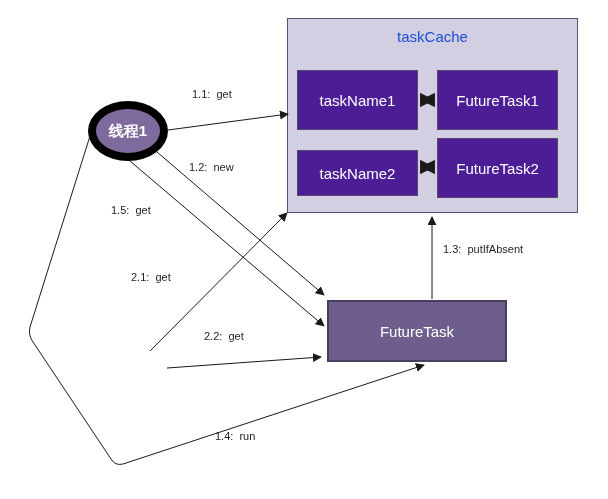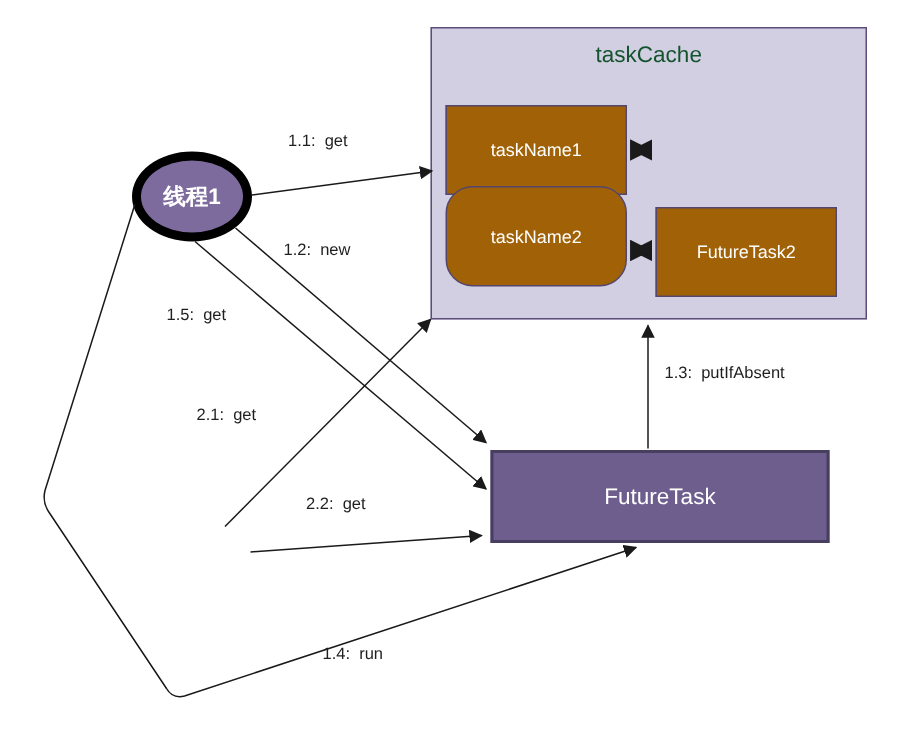--- a/index.html
+++ b/index.html
@@ -7,44 +7,44 @@
     position:relative;width:608px;height:499px;background:#ffffff;overflow:hidden;
     font-family:"Liberation Sans","DejaVu Sans",sans-serif;
   }
   
   .cache-container{
     position:absolute;left:287px;top:18px;width:291px;height:195px;
     background:#d1cfe1;border:1.5px solid #5d4d7d;box-sizing:border-box;
   }
   .cache-title{
     position:absolute;left:0;top:9px;width:100%;text-align:center;
-    font-size:15px;color:#14532d;
+    font-size:15px;color:#1d4ed8;
   }
   
   .node-box{
     position:absolute;box-sizing:border-box;
-    background:#a16207;border:1px solid #54466f;color:#ffffff;
-    display:flex;align-items:center;justify-content:center;font-size:12px;
+    background:#4c1d95;border:1px solid #54466f;color:#ffffff;
+    display:flex;align-items:center;justify-content:center;font-size:15px;
   }
   .b-key1{left:297px;top:70px;width:121px;height:60px;}
   .b-val1{left:437px;top:70px;width:121px;height:60px;}
-  .b-key2{left:297px;top:124px;width:121px;height:67px;border-radius:18px;}
+  .b-key2{left:297px;top:150px;width:121px;height:46px;}
   .b-val2{left:437px;top:138px;width:121px;height:60px;}
   
   .actor{
     position:absolute;border-radius:50%;
-    background:#7d6b9d;border:6px solid #000000;box-sizing:border-box;
+    background:#7d6b9d;border:8px solid #000000;box-sizing:border-box;
     display:flex;align-items:center;justify-content:center;
     color:#ffffff;font-size:15px;font-weight:bold;
   }
   .actor-1{left:88px;top:101px;width:80px;height:60px;}
   .actor-2{left:87px;top:345px;width:80px;height:54px;}
   
   .future-task{
-    position:absolute;left:327px;top:300px;width:226px;height:62px;box-sizing:border-box;
+    position:absolute;left:327px;top:300px;width:180px;height:62px;box-sizing:border-box;
     background:#6e5e8d;border:2px solid #473e60;color:#ffffff;
     display:flex;align-items:center;justify-content:center;font-size:15px;
   }
   
   .connectors{position:absolute;left:0;top:0;width:608px;height:499px;}
   
   .edge-label{
     position:absolute;font-size:11px;color:#1f1f1f;white-space:pre;line-height:1.2;
   }
   .l-11{left:192px;top:88px;}
@@ -58,20 +58,21 @@
 </head>
 <body>
 
 <div id="canvas">
 
   <div class="cache-container">
     <div class="cache-title">taskCache</div>
   </div>
 
   <div class="node-box b-key1">taskName1</div>
+  <div class="node-box b-val1">FutureTask1</div>
   <div class="node-box b-key2">taskName2</div>
   <div class="node-box b-val2">FutureTask2</div>
 
   <div class="actor actor-1">线程1</div>
 
   <div class="future-task">FutureTask</div>
 
   <svg class="connectors" width="608" height="499" viewBox="0 0 608 499" fill="none">
     <defs>
       <marker id="arrow" viewBox="0 0 10 10" refX="9" refY="5" markerWidth="9" markerHeight="9" orient="auto-start-reverse">

